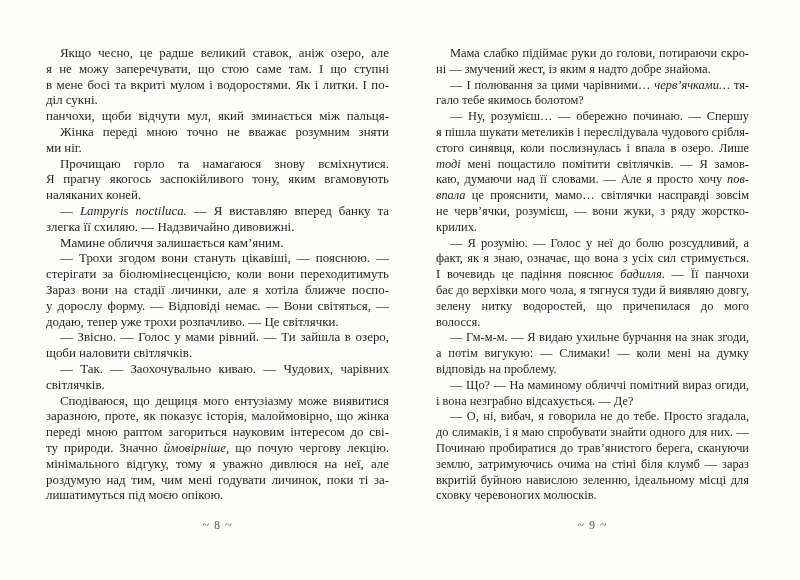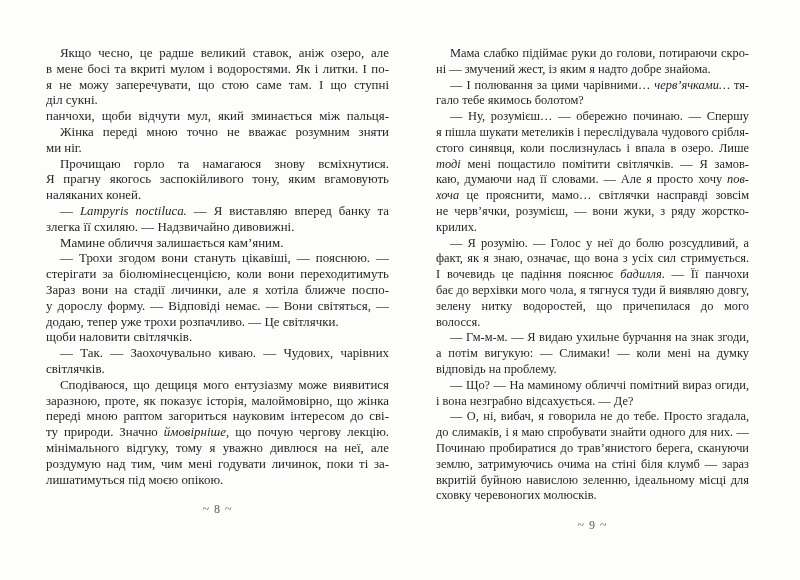--- a/index.html
+++ b/index.html
@@ -31,22 +31,22 @@
   }
 </style>
 </head>
 <body style="--bg: #fdfdfb; --fg: #262626; --pn: #5a5a5a;">
 
 <div class="spread">
   <div class="page left">
     <div>
         <div class="para">
           <div class="line first"><span>Якщо чесно, це радше великий ставок, аніж озеро, але</span></div>
+          <div class="line"><span>я не можу заперечувати, що стою саме там. І що ступні</span></div>
           <div class="line"><span>в мене босі та вкриті мулом і водоростями. Як і литки. І по-</span></div>
-          <div class="line"><span>я не можу заперечувати, що стою саме там. І що ступні</span></div>
           <div class="line end"><span>діл сукні.</span></div>
         </div>
         <div class="para">
           <div class="line"><span>панчохи, щоби відчути мул, який зминається між пальця-</span></div>
           <div class="line first"><span>Жінка переді мною точно не вважає розумним зняти</span></div>
           <div class="line end"><span>ми ніг.</span></div>
         </div>
         <div class="para">
           <div class="line first"><span>Прочищаю горло та намагаюся знову всміхнутися.</span></div>
           <div class="line"><span>Я прагну якогось заспокійливого тону, яким вгамовують</span></div>
@@ -60,20 +60,21 @@
           <div class="line first end"><span>Мамине обличчя залишається кам’яним.</span></div>
         </div>
         <div class="para">
           <div class="line first"><span>— Трохи згодом вони стануть цікавіші, — пояснюю. —</span></div>
           <div class="line"><span>стерігати за біолюмінесценцією, коли вони переходитимуть</span></div>
           <div class="line"><span>Зараз вони на стадії личинки, але я хотіла ближче поспо-</span></div>
           <div class="line"><span>у дорослу форму. — Відповіді немає. — Вони світяться, —</span></div>
           <div class="line end"><span>додаю, тепер уже трохи розпачливо. — Це світлячки.</span></div>
         </div>
         <div class="para">
+          <div class="line first"><span>— Звісно. — Голос у мами рівний. — Ти зайшла в озеро,</span></div>
           <div class="line end"><span>щоби наловити світлячків.</span></div>
         </div>
         <div class="para">
           <div class="line first"><span>— Так. — Заохочувально киваю. — Чудових, чарівних</span></div>
           <div class="line end"><span>світлячків.</span></div>
         </div>
         <div class="para">
           <div class="line first"><span>Сподіваюся, що дещиця мого ентузіазму може виявитися</span></div>
           <div class="line"><span>заразною, проте, як показує історія, малоймовірно, що жінка</span></div>
           <div class="line"><span>переді мною раптом загориться науковим інтересом до сві-</span></div>
@@ -94,21 +95,21 @@
         <div class="para">
           <div class="line first"><span>— І полювання за цими чарівними… </span><span class="it">черв’ячками…</span><span> тя-</span></div>
           <div class="line end"><span>гало тебе якимось болотом?</span></div>
         </div>
         <div class="para">
           <div class="line first"><span>— Ну, розумієш… — обережно починаю. — Спершу</span></div>
           <div class="line"><span>я пішла шукати метеликів і переслідувала чудового срібля-</span></div>
           <div class="line"><span>стого синявця, коли послизнулась і впала в озеро. Лише</span></div>
           <div class="line"><span class="it">тоді</span><span> мені пощастило помітити світлячків. — Я замов-</span></div>
           <div class="line"><span>каю, думаючи над її словами. — Але я просто хочу </span><span class="it">пов-</span></div>
-          <div class="line"><span class="it">хоча</span><span> це прояснити, мамо… світлячки насправді зовсім</span></div>
+          <div class="line"><span class="it">впала</span><span> це прояснити, мамо… світлячки насправді зовсім</span></div>
           <div class="line"><span>не черв’ячки, розумієш, — вони жуки, з ряду жорстко-</span></div>
           <div class="line end"><span>крилих.</span></div>
         </div>
         <div class="para">
           <div class="line first"><span>— Я розумію. — Голос у неї до болю розсудливий, а цей</span></div>
           <div class="line"><span>факт, як я знаю, означає, що вона з усіх сил стримується. —</span></div>
           <div class="line"><span>І вочевидь це падіння пояснює </span><span class="it">бадилля</span><span>. — Її панчохи стри-</span></div>
           <div class="line"><span>бає до верхівки мого чола, я тягнуся туди й виявляю довгу,</span></div>
           <div class="line"><span>зелену нитку водоростей, що причепилася до мого темного</span></div>
           <div class="line end"><span>волосся.</span></div>

